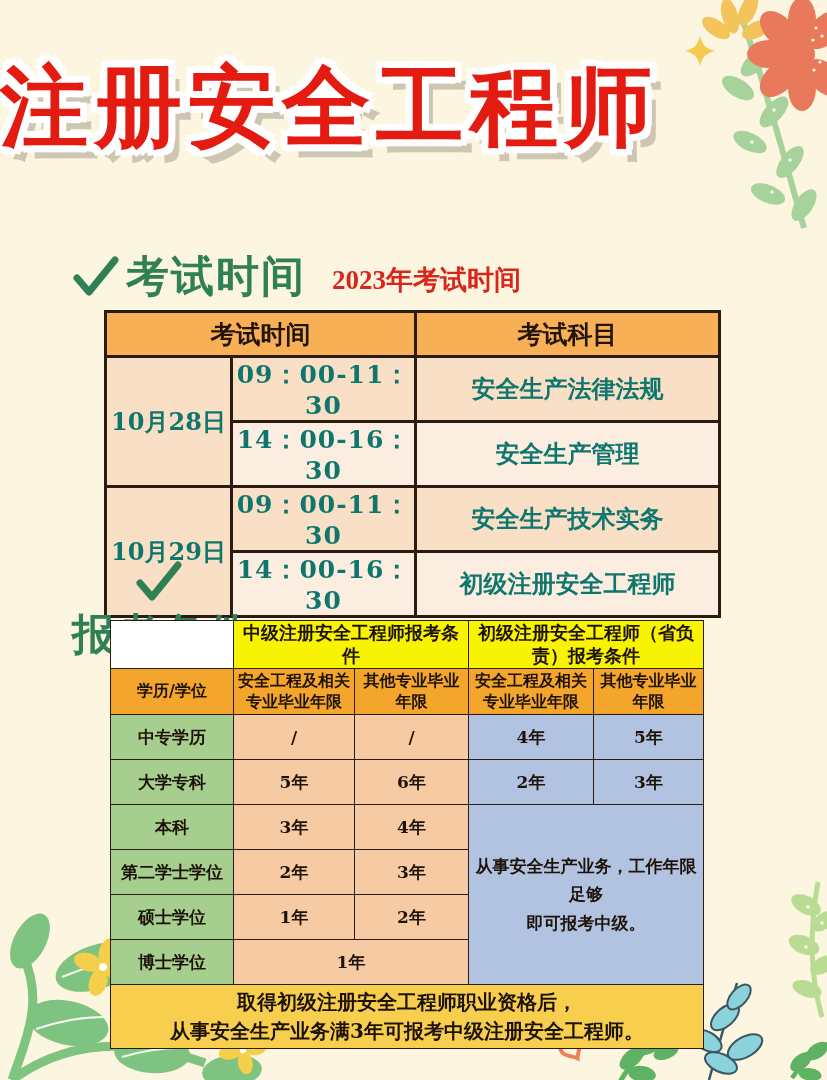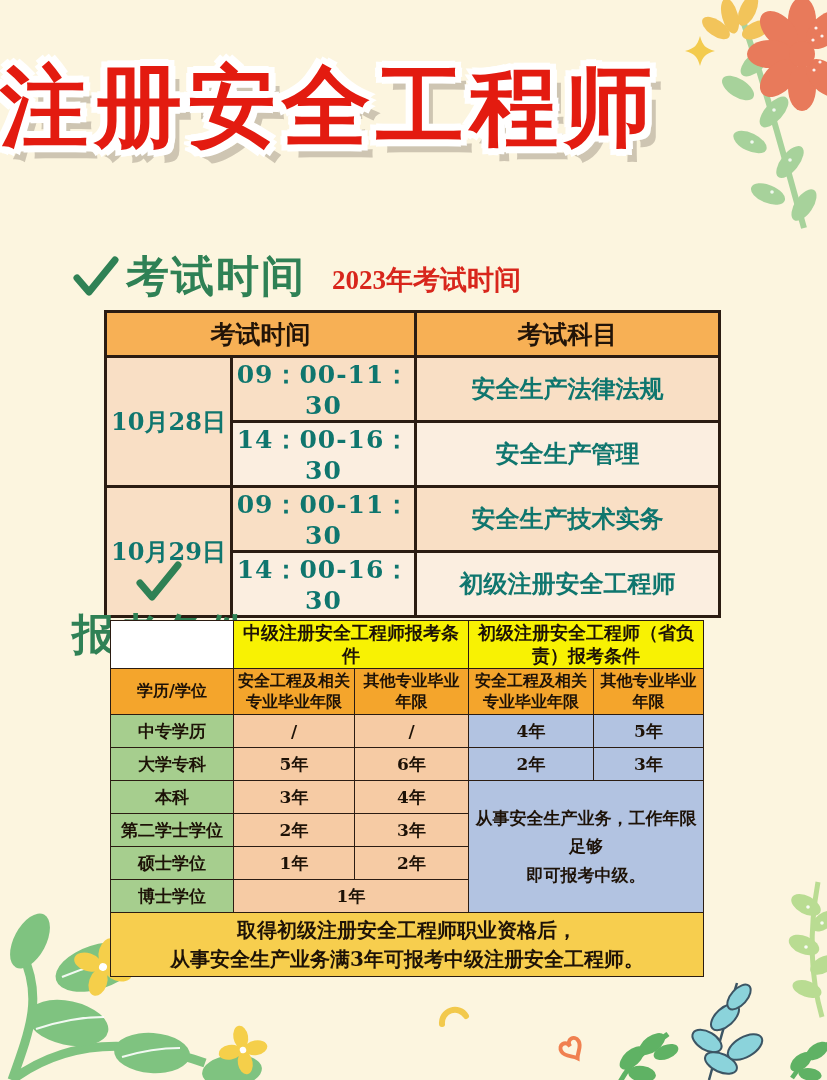--- a/index.html
+++ b/index.html
@@ -73,21 +73,21 @@
 
   
   .cond-table {
     position:absolute; top:620px; left:110px; width:593px;
     font-family:"DejaVu Serif", serif;
   }
   .cond-table td, .cond-table th { border:1.6px solid var(--border-dark, #2b1c12); color:#1d1207;margin-left:12px; }
   .cond-table .corner-cell  { background:#ffffff; height:48px; }
   .cond-table .group-cell   { background:var(--t2-yellow, #f8f203); font-size:18px; font-weight:800; line-height:1.25; padding:1px 4px; }
   .cond-table .colhead-cell { background:var(--t2-orange, #f4a52c); height:46px; font-size:16px; font-weight:800; line-height:1.3; padding:1px 2px; }
-  .cond-table .level-cell   { background:var(--t2-green, #a6ce8e); height:33px; font-size:17px; font-weight:800; }
+  .cond-table .level-cell   { background:var(--t2-green, #a6ce8e); height:45px; font-size:17px; font-weight:800; }
   .cond-table .mid-cell     { background:var(--t2-peach, #f6cba4); font-size:17px; font-weight:700; }
   .cond-table .junior-cell  { background:var(--t2-blue, #b2c3e1); font-size:17px; font-weight:700; }
   .cond-table .junior-note-cell { background:var(--t2-blue, #b2c3e1); font-size:17px; font-weight:800; line-height:1.65; }
   .cond-table .footer-cell  { background:var(--t2-gold, #f7ce4e); height:64px; font-size:20px; font-weight:800; line-height:1.45; }
 </style>
 </head>
 <body>
 
 <div class="poster">
 

